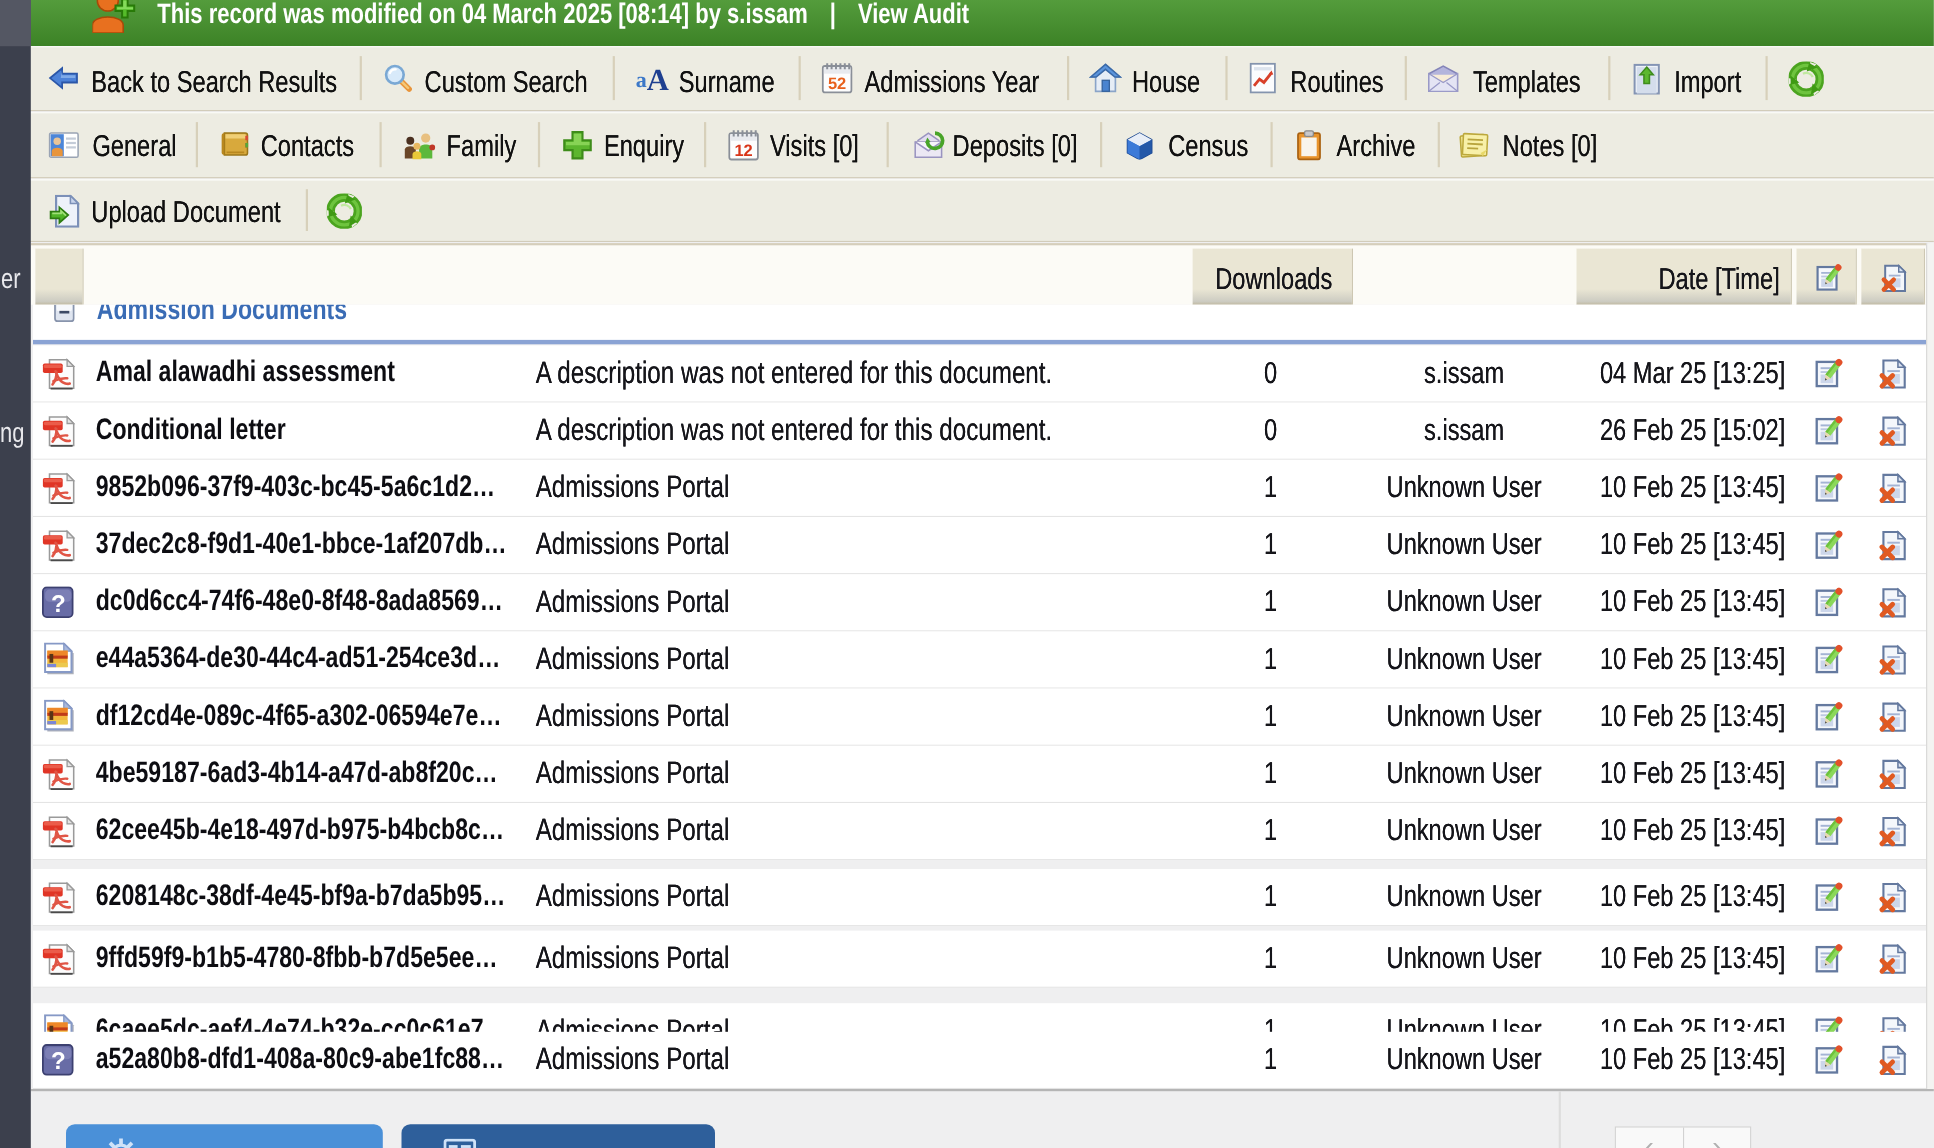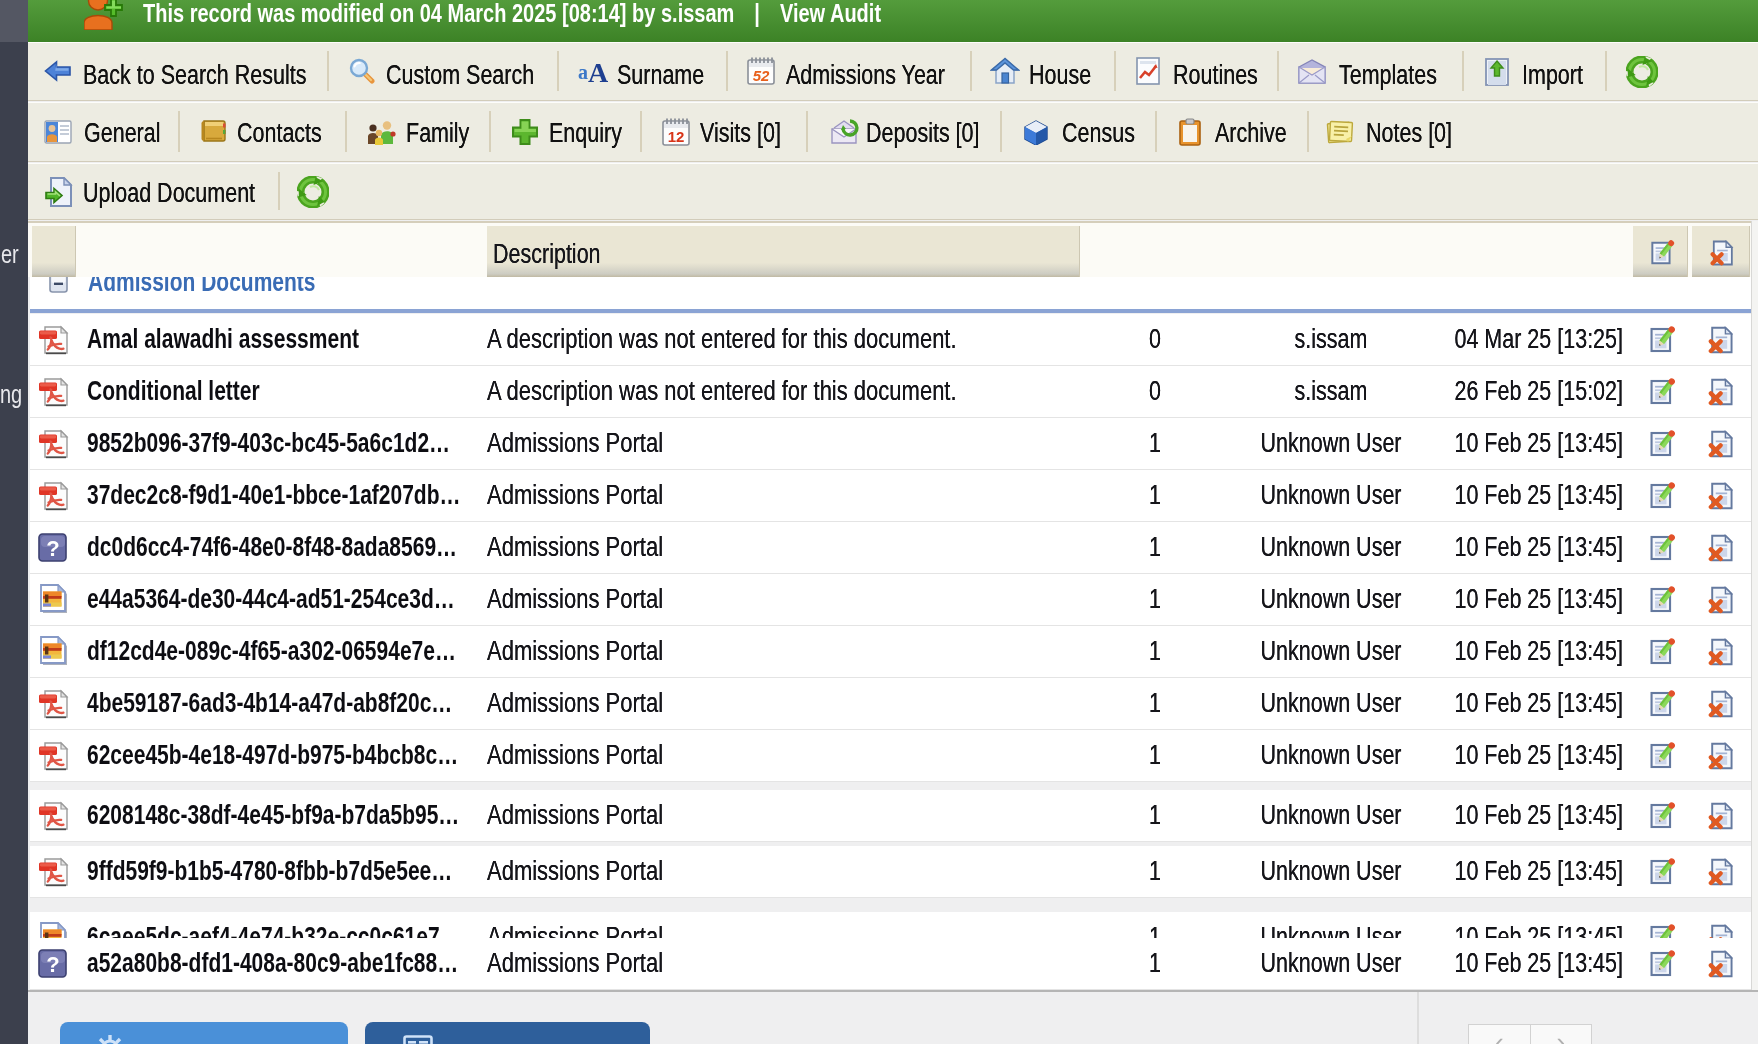--- a/index.html
+++ b/index.html
@@ -47,21 +47,21 @@
 <path d="M5.5 8.5c.8-2.2 3-3.6 5.2-3.4" stroke="#fff" stroke-width="2" fill="none" stroke-linecap="round"></path>
 </svg></div>
 <div class="tbtxt" style="left:386px;top:21px">Custom Search</div>
 <div class="sep" style="left:557px"></div>
 <div class="ic" style="left:578px;top:14px;"><svg width="30" height="28" viewBox="0 0 30 28">
 <text x="0" y="23" font-family="Liberation Serif, serif" font-size="20" font-weight="bold" fill="#3c78c8">a</text>
 <text x="10" y="26" font-family="Liberation Serif, serif" font-size="28" font-weight="bold" fill="#1e3f90">A</text>
 </svg></div>
 <div class="tbtxt" style="left:617px;top:21px">Surname</div>
 <div class="sep" style="left:726px"></div>
-<div class="ic" style="left:746px;top:14px;font-style:italic;"><svg width="30" height="30" viewBox="0 0 30 30">
+<div class="ic" style="left:746px;top:14px;"><svg width="30" height="30" viewBox="0 0 30 30">
 <rect x="2" y="4" width="26" height="24" rx="2" fill="#fdfdfd" stroke="#8a8f98" stroke-width="1.6"></rect>
 <rect x="3" y="5" width="24" height="6" fill="#e8eaee"></rect>
 <g stroke="#8a8f98" stroke-width="1.8">
 <line x1="6" y1="1.5" x2="6" y2="7"></line>
           <line x1="10" y1="1.5" x2="10" y2="7"></line>
           <line x1="14" y1="1.5" x2="14" y2="7"></line>
           <line x1="18" y1="1.5" x2="18" y2="7"></line>
           <line x1="22" y1="1.5" x2="22" y2="7"></line>
           <line x1="26" y1="1.5" x2="26" y2="7"></line>
 </g>
@@ -225,22 +225,25 @@
 <g fill="#3f9a14">
 <path d="M16.5 1l8 3-9 5z" transform="rotate(8 16 16)"></path>
 <path d="M16.5 1l8 3-9 5z" transform="rotate(128 16 16)"></path>
 <path d="M16.5 1l8 3-9 5z" transform="rotate(248 16 16)"></path>
 </g>
 <path d="M13 11a6.5 6.5 0 0 1 9 3" stroke="#b5e890" stroke-width="2" fill="none" opacity=".8"></path>
 </svg></div>
 </div>
 <div class="abs" style="left:28px;top:221px;width:1726px;height:56px;background:#fcfbf6;border-top:2px solid #d5cebb">
 <div class="hcell" style="left:2px;width:46px"></div>
-<div class="hcell" style="left:457px;width:595px">
-      <div class="htxt" style="left:6px">Description</div>
+<div class="hcell" style="left:1054px;width:148px">
+      <div class="htxt" style="left:0;width:148px;text-align:center">Downloads</div>
+    </div>
+<div class="hcell" style="left:1403px;width:198px">
+      <div class="htxt" style="right:10px">Date [Time]</div>
     </div>
 <div class="hcell" style="left:1603px;width:57px"></div>
 <div class="hcell" style="left:1662px;width:60px"></div>
 </div>
 <div class="ic" style="left:1648px;top:237px;transform:scale(.82)"><svg width="30" height="32" viewBox="0 0 30 32">
 <rect x="2" y="3.5" width="21" height="25" fill="#f6f8fc" stroke="#64799f" stroke-width="2.4"></rect>
 <rect x="6" y="9" width="12" height="2" fill="#a4b4d4"></rect>
 <rect x="6" y="13" width="13" height="2" fill="#bcc8e0"></rect>
 <rect x="6" y="16.5" width="13" height="9" fill="#ccd6ea"></rect>
 <g transform="rotate(38 15 16)">

